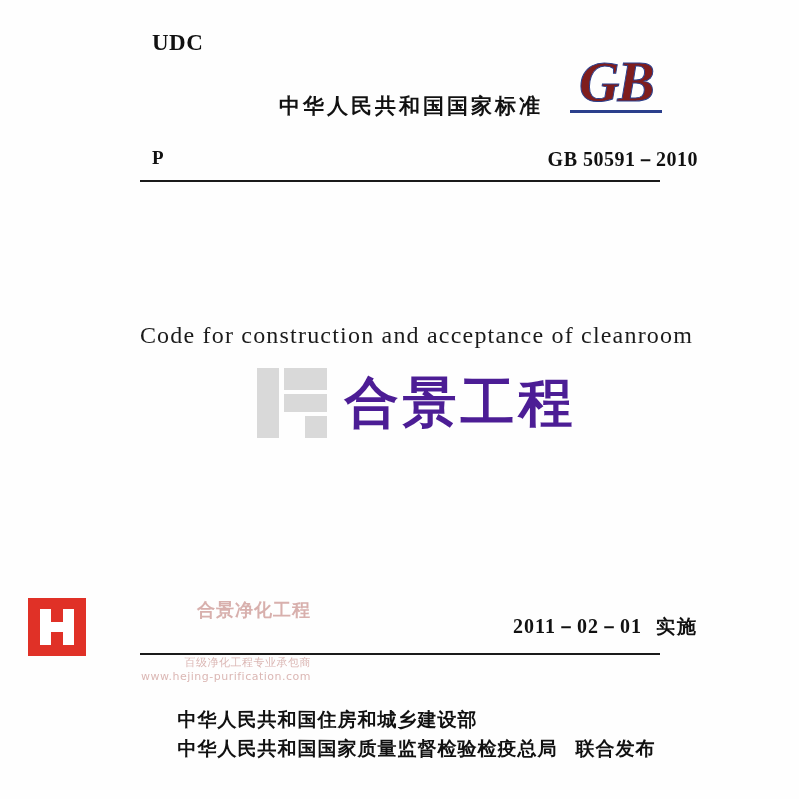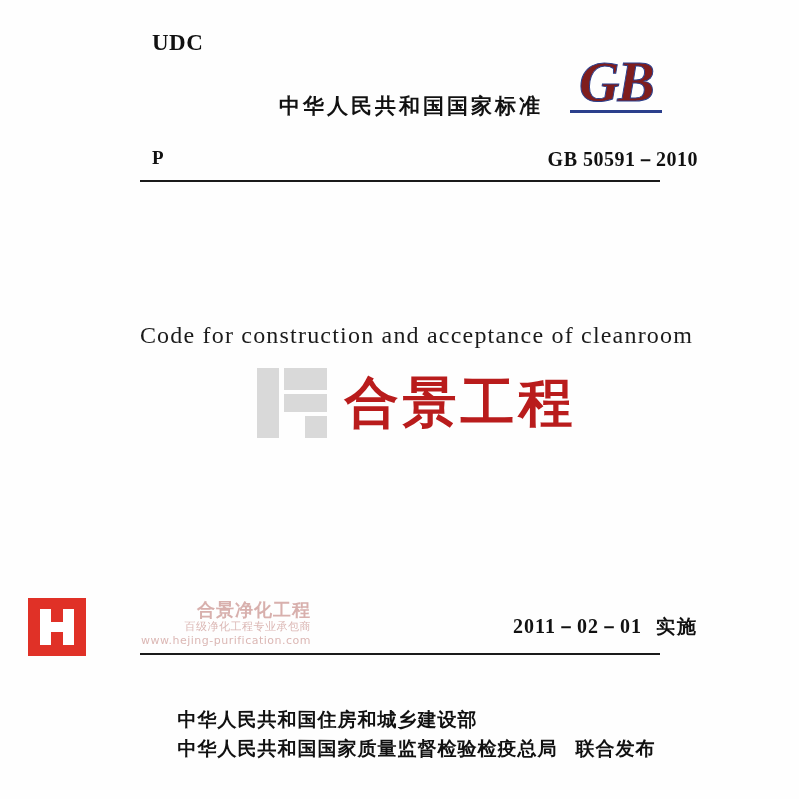--- a/index.html
+++ b/index.html
@@ -163,21 +163,21 @@
   }
   .wm-mark .b1 { left: 0;    top: 0;   width: 22px; height: 70px; }
   .wm-mark .b2 { left: 27px; top: 0;   width: 43px; height: 22px; }
   .wm-mark .b3 { left: 27px; top: 26px; width: 43px; height: 18px; }
   .wm-mark .b4 { left: 48px; top: 48px; width: 22px; height: 22px; }
   .wm-text {
     font-family: "DejaVu Sans", sans-serif;
     font-weight: bold;
     font-size: 54px;
     letter-spacing: 4px;
-    color: #b91c1c;
+    color: #4c1d95;
     line-height: 70px;
   }
 
   
   .date-publish {
     position: absolute;
     left: 152px;
     top: 613px;
     font-family: "Liberation Serif", serif;
     font-weight: bold;
@@ -251,20 +251,21 @@
     letter-spacing: 1px;
     color: #d8b0ad;
     line-height: 20px;
   }
   .logo-text .l2 {
     font-family: "DejaVu Sans", sans-serif;
     font-size: 11px;
     letter-spacing: 0.5px;
     color: #dbb7b4;
     line-height: 14px;
+    margin-top: 36px;
   }
   .logo-text .l3 {
     font-family: "DejaVu Sans", sans-serif;
     font-size: 11px;
     letter-spacing: 0.5px;
     color: #dbb7b4;
     line-height: 14px;
   }
 
   

